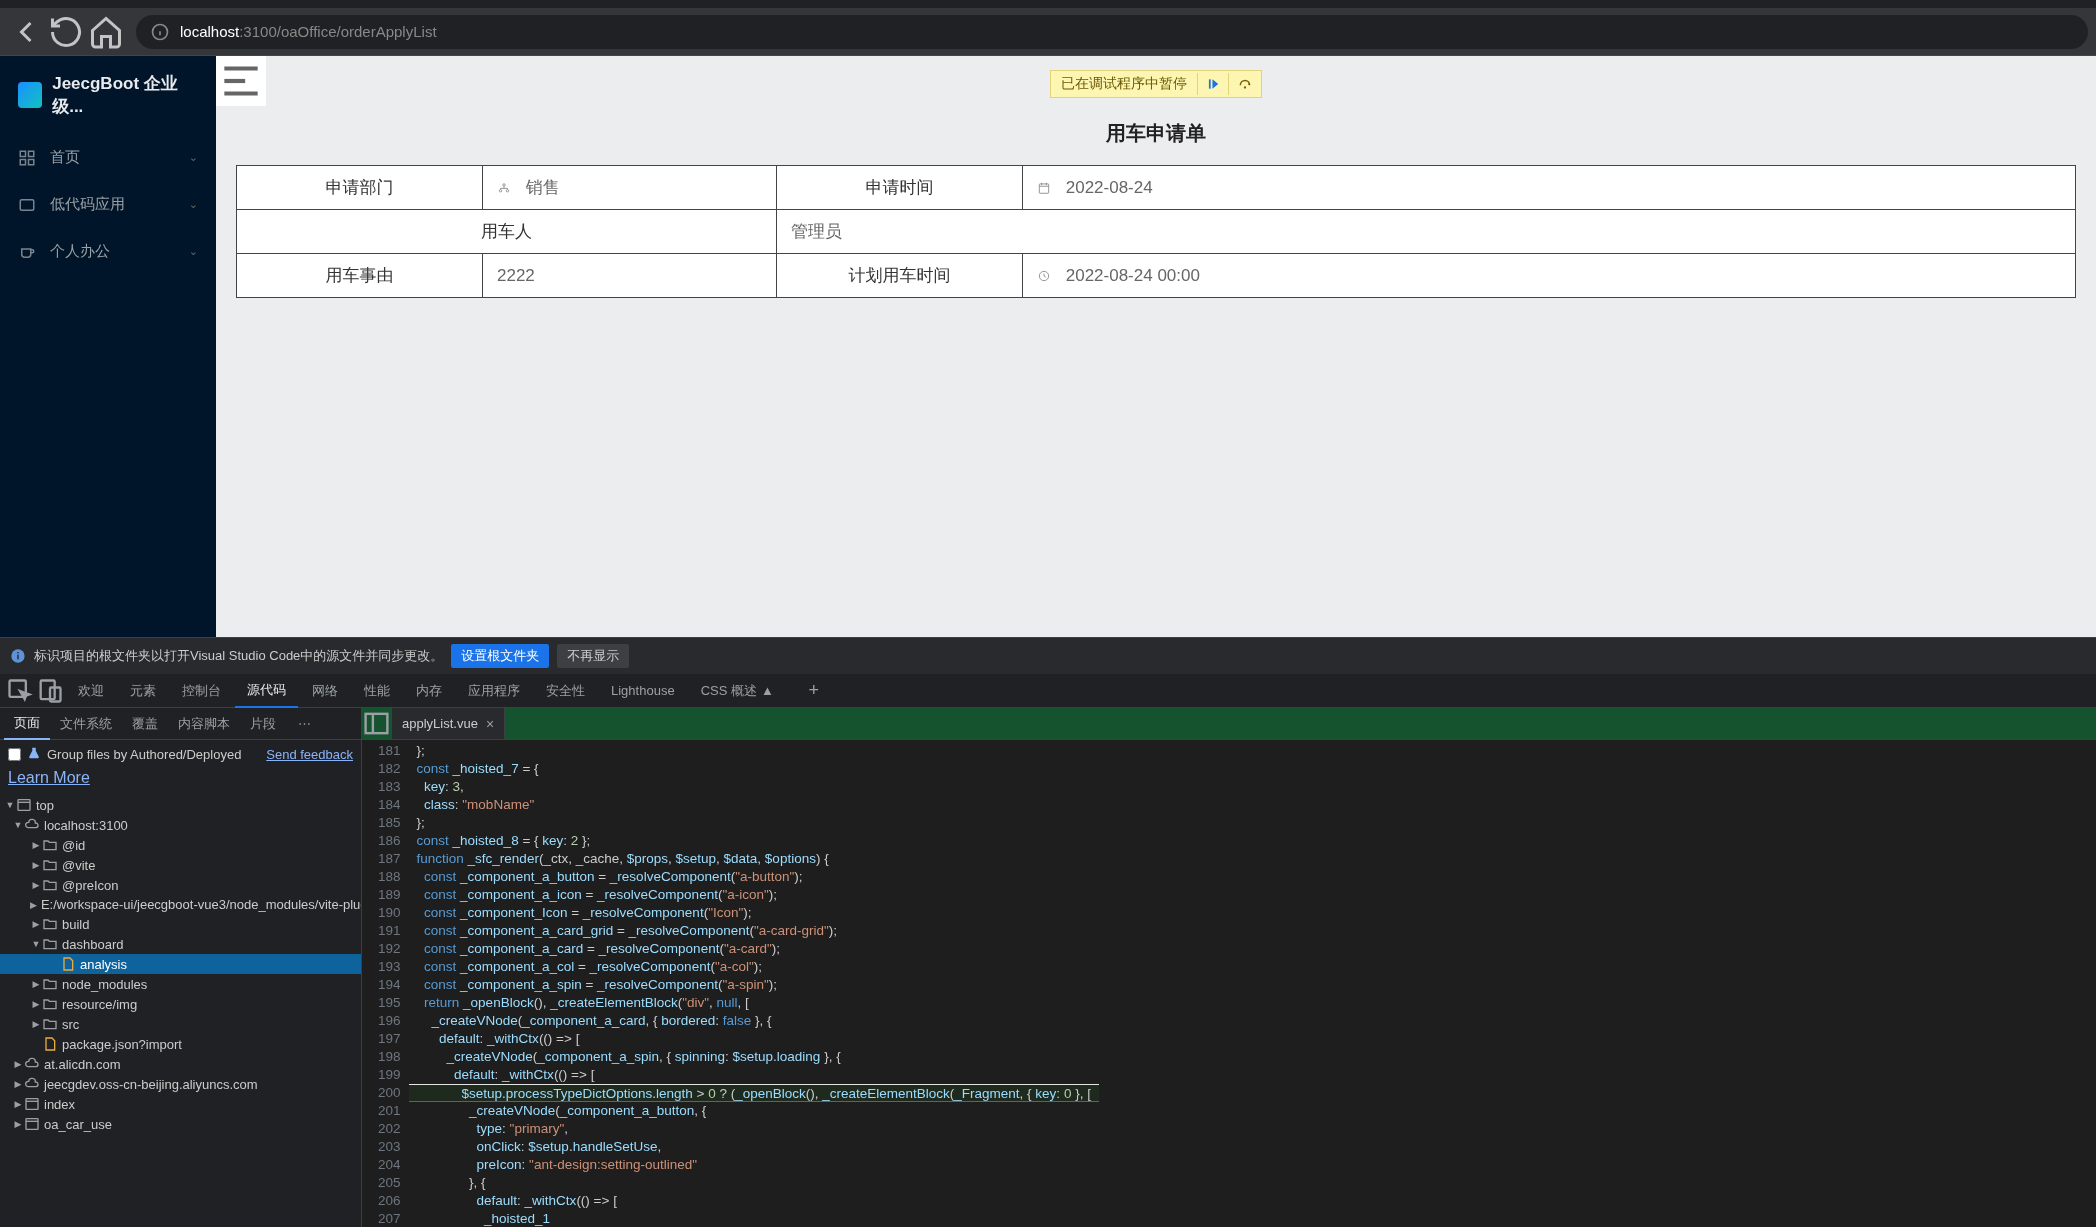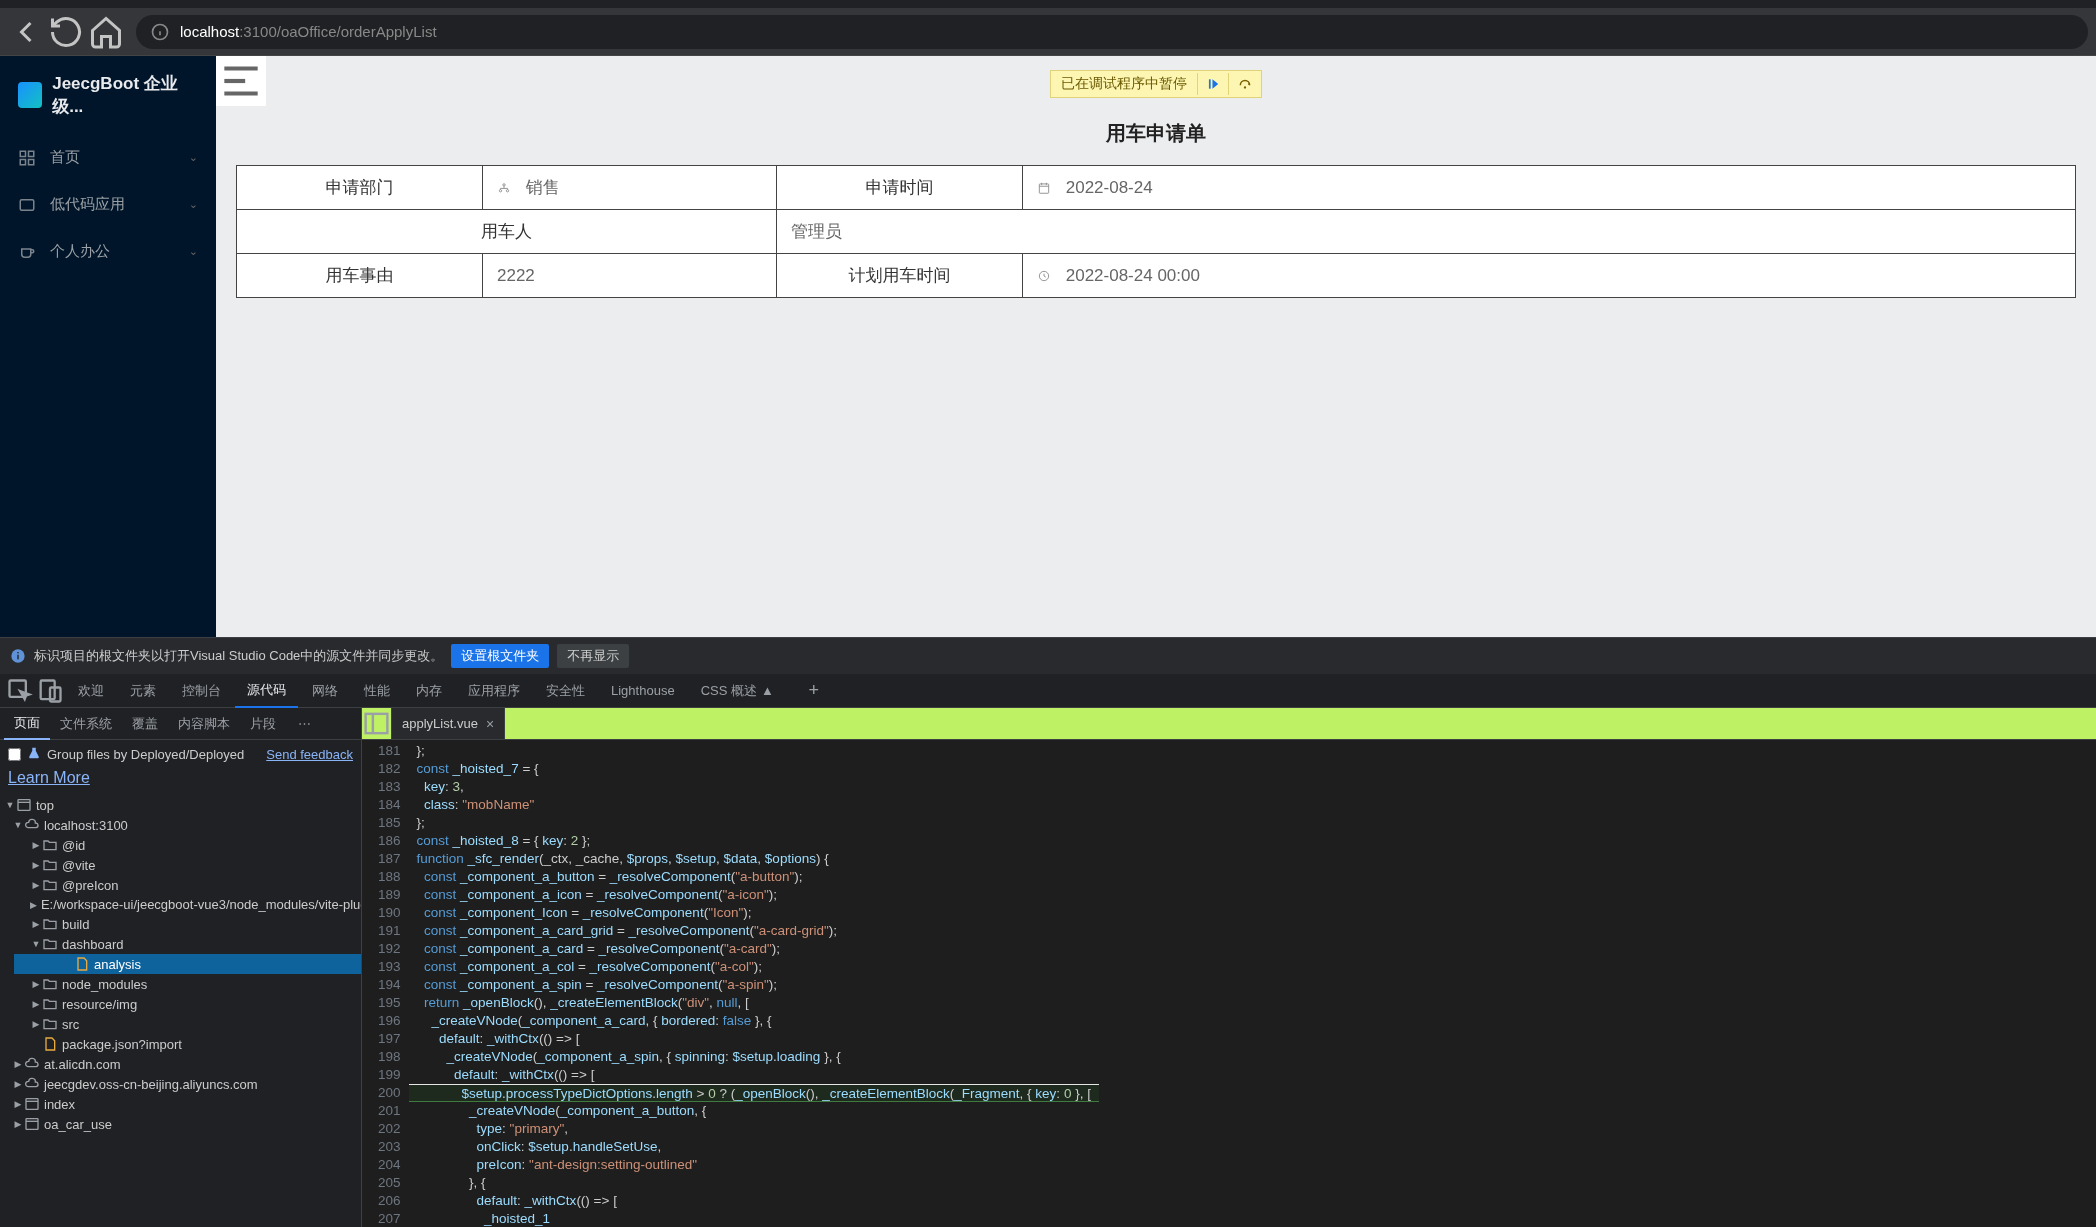--- a/index.html
+++ b/index.html
@@ -69,25 +69,25 @@
 .learn { padding: 0 8px 6px; color: #8ab4f8; text-decoration: underline; font-size: 16px; cursor:pointer;}
 .tree { flex: 1; overflow: auto; font-size: 13px; padding: 2px 0; }
 .tree-row { display: flex; align-items: center; padding: 2px 4px; cursor: pointer; color: #ccc; white-space: nowrap; }
 .tree-row.selected { background: #0e639c; color: #fff; }
 .tw { display: inline-block; width: 12px; text-align: center; color: #9aa0a6; font-size: 9px; }
 .fic { width: 16px; display: inline-flex; margin-right: 4px; }
 .folder-ic { color: #9aa0a6; }
 .cloud-ic { color: #9aa0a6; }
 .file-ic { color: #e8ab3f; }
 .db-ic { color: #9aa0a6; }
-.pad1 { padding-left: 12px; } .pad2 { padding-left: 30px; } .pad3 { padding-left: 48px; margin-left: 14px; }
+.pad1 { padding-left: 12px; } .pad2 { padding-left: 30px; } .pad3 { padding-left: 48px; }
 
 
 .editor-wrap { flex: 1; display: flex; flex-direction: column; background: #1e1e1e; }
-.ed-tabs { display: flex; align-items: center; background: #bef264; border-bottom: 1px solid #3c4043; height: 32px; }
+.ed-tabs { display: flex; align-items: center; background: #14532d; border-bottom: 1px solid #3c4043; height: 32px; }
 .ed-pretty { width: 30px; display: flex; align-items: center; justify-content: center; color: #9aa0a6; border-right: 1px solid #3c4043; height: 100%; cursor:pointer;}
 .ed-tab { display: flex; align-items: center; padding: 0 10px; height: 100%; background: #282a2d; border-right: 1px solid #3c4043; color: #ccc; font-size: 13px; gap: 8px; cursor:pointer;}
 .ed-close { color: #9aa0a6; cursor: pointer; font-size: 14px; }
 .code-area { flex: 1; display: flex; overflow: auto; font-family: Consolas, Menlo, monospace; font-size: 13.5px; line-height: 18px; }
 .gutter { background: #1e1e1e; color: #6e7681; text-align: right; padding: 2px 8px 2px 16px; user-select: none; }
 .gutter div { height: 18px; }
 .code { padding: 2px 0; white-space: pre; color: #ccc; position: relative; }
 .code .line { height: 18px; padding: 0 8px; }
 .hl-line { background: rgba(33,66,33,0.35); border-top: 1px solid #e5e5e5; border-bottom: 1px solid #3f7a3f; }
 
@@ -307,21 +307,21 @@
         <div class="src-tab">覆盖</div>
         <div class="src-tab">内容脚本</div>
         <div class="src-tab">片段</div>
         <div class="src-more">⋯</div>
       </div>
       <div class="group-row">
         <input type="checkbox" style="">
         <span class="exp-ic"><svg viewBox="0 0 24 24" fill="currentColor">
               <path d="M9 3h6v5l5 10a2 2 0 0 1-2 3H6a2 2 0 0 1-2-3l5-10z"></path>
             </svg></span>
-        <span>Group files by Deployed/Deployed</span>
+        <span>Group files by Authored/Deployed</span>
         <span class="send-fb">Send feedback</span>
       </div>
       <div class="learn">Learn More</div>
 
       <div class="tree">
         <div class="tree-row">
             <span class="tw">▼</span>
             <span class="fic db-ic">
               <svg viewBox="0 0 24 24" fill="none" stroke="currentColor" stroke-width="2">
                 <rect x="3" y="4" width="18" height="16" rx="1"></rect>

